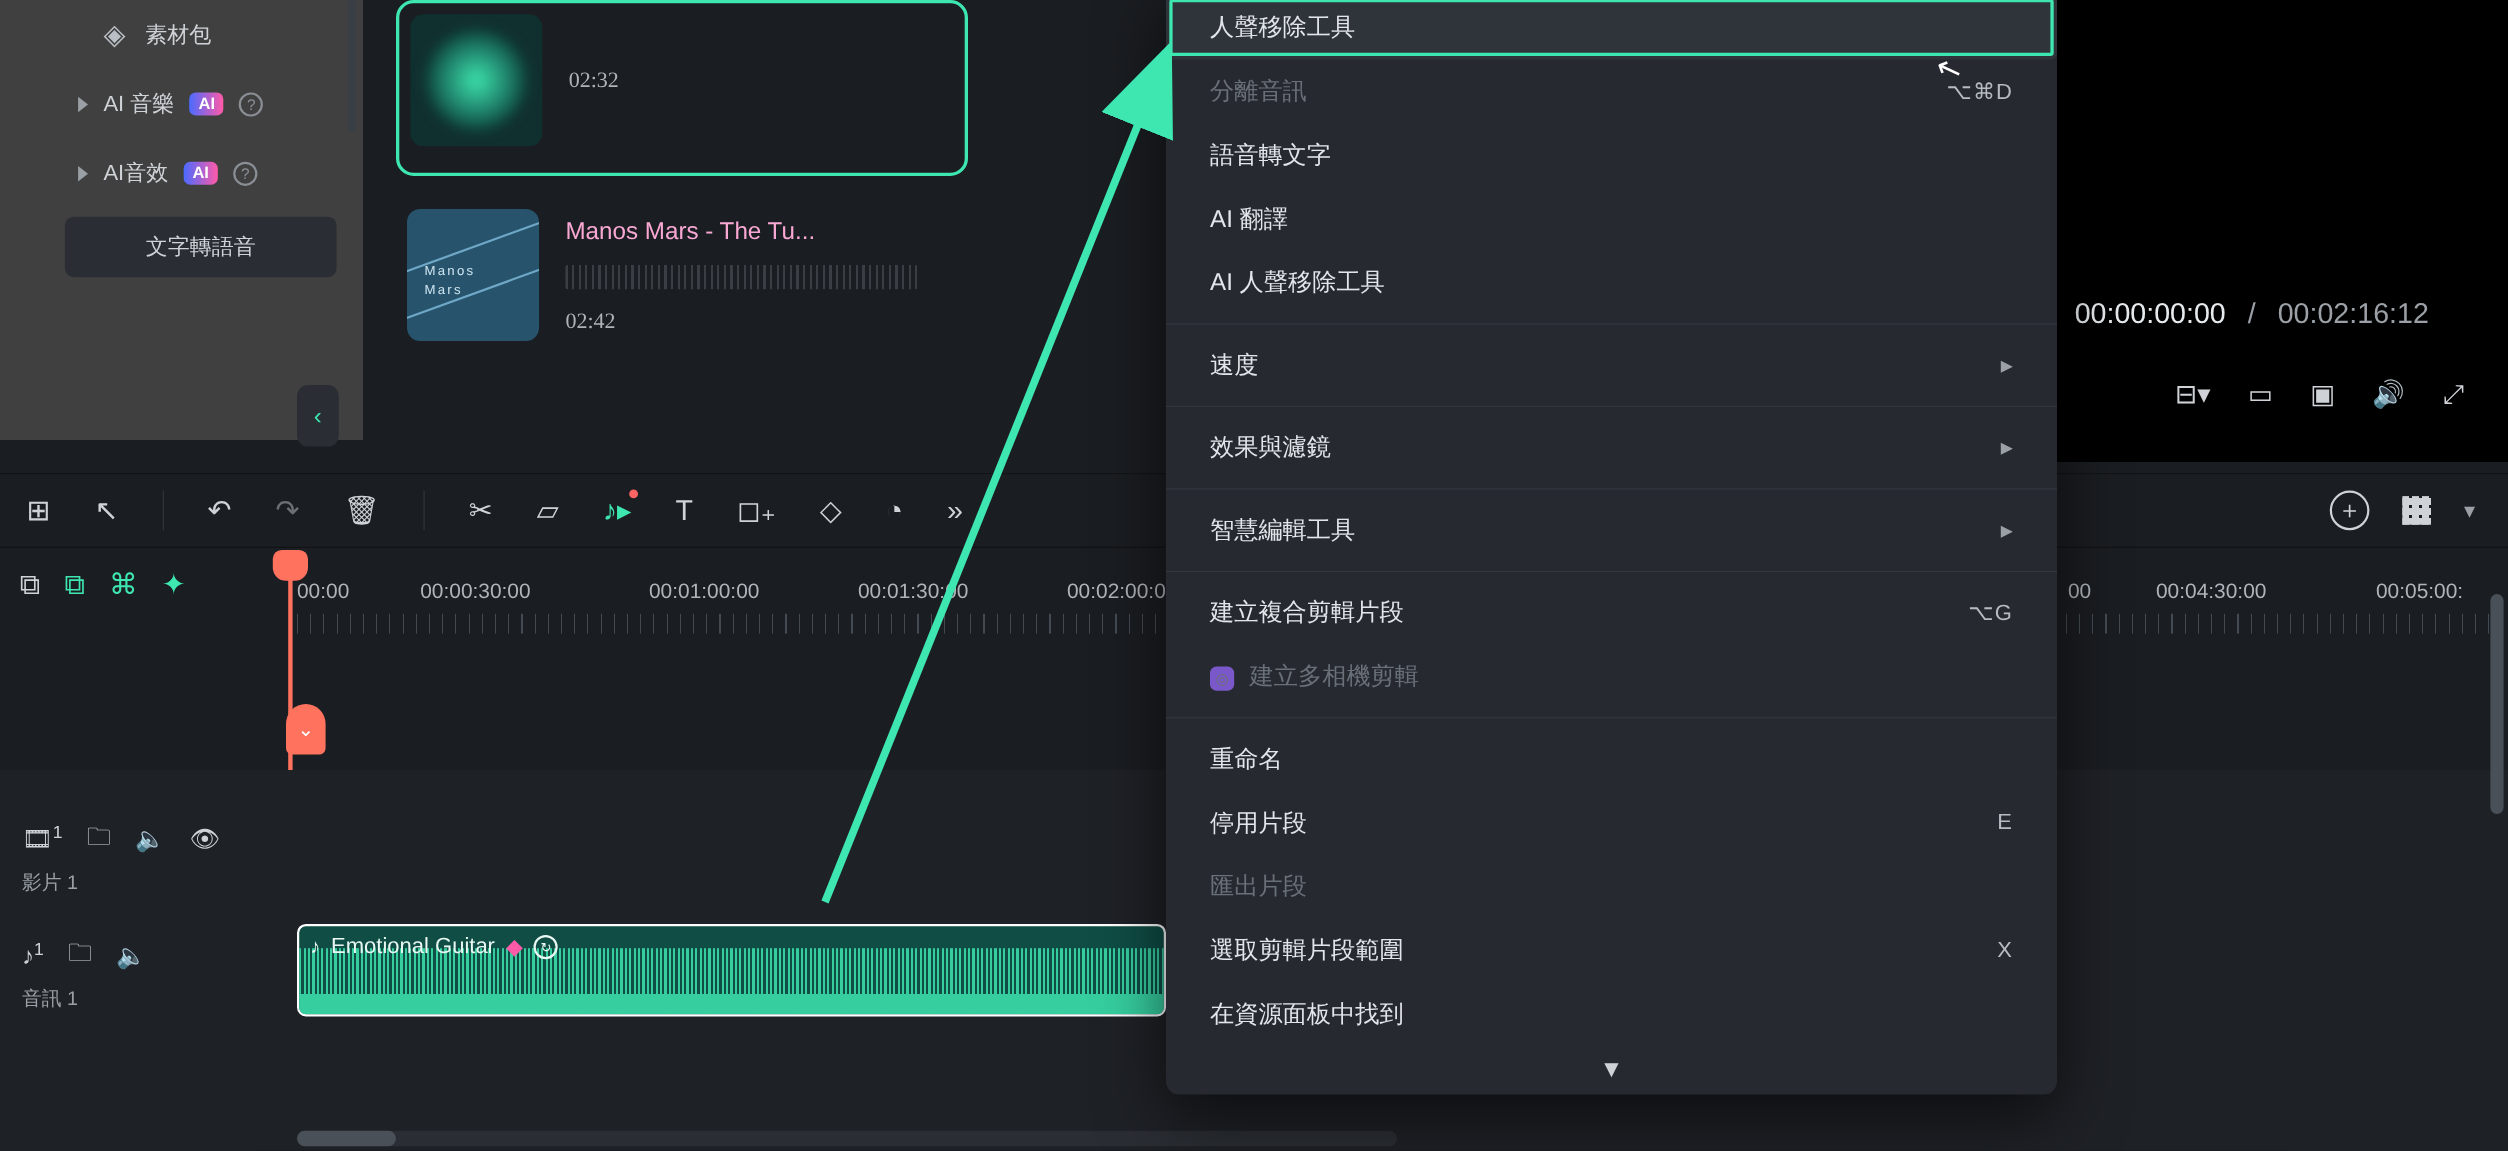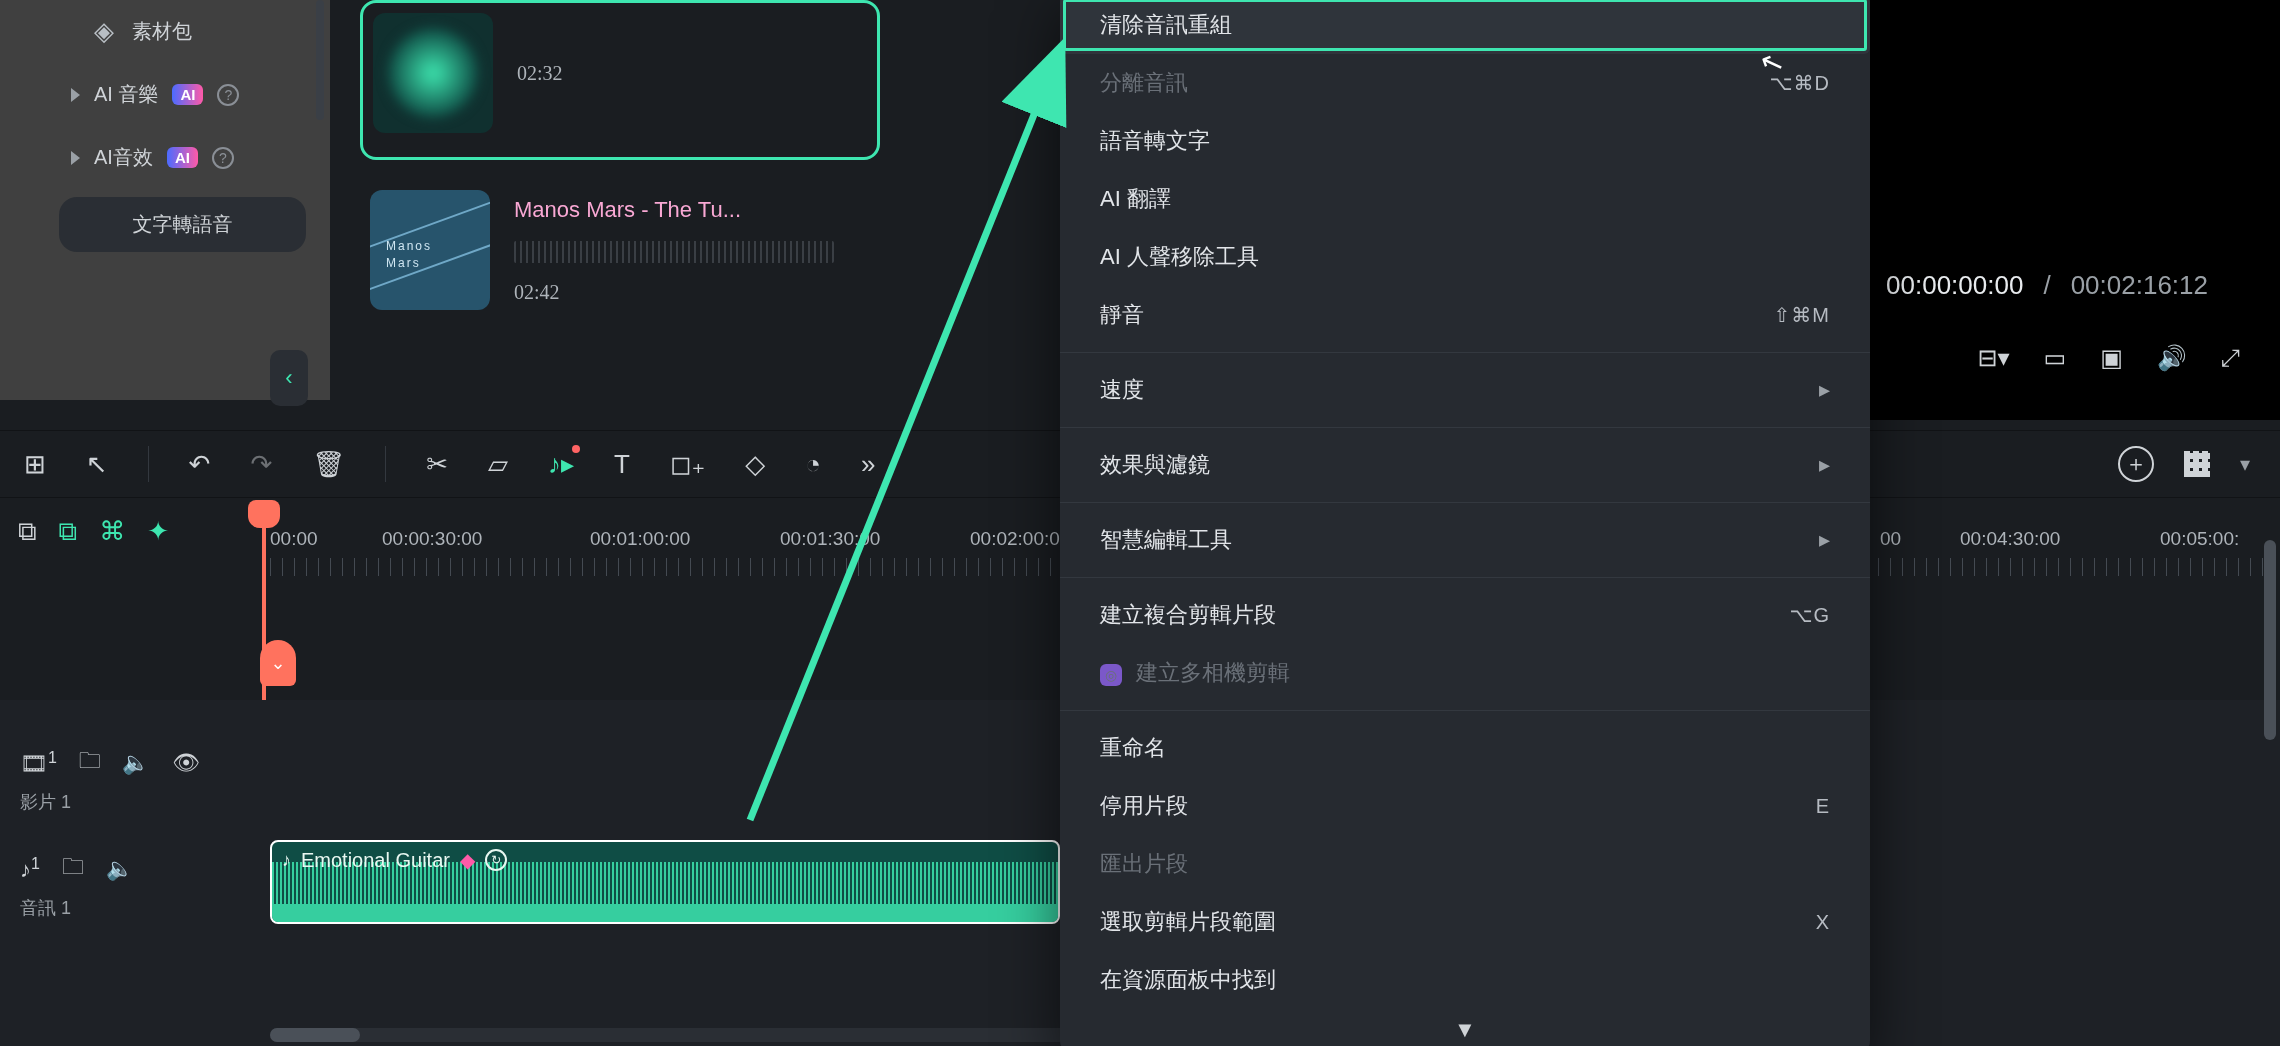--- a/index.html
+++ b/index.html
@@ -47,21 +47,21 @@
   background: linear-gradient(90deg,#4b6bff,#ff5aa8);
   color: #fff;
 }
 .help-icon {
   width: 22px; height: 22px; border-radius: 50%;
   border: 2px solid #8a8f96; color: #8a8f96;
   font-size: 14px; display: flex; align-items: center; justify-content: center;
 }
 .sidebar-btn {
   margin: 8px 24px; padding: 14px 28px;
-  background: #2a2e34; border-radius: 18px; color: #cfd3d7;
+  background: #2a2e34; border-radius: 8px; color: #cfd3d7;
   text-align: center;
 }
 .collapse-btn {
   position: absolute; left: 270px; top: 350px;
   width: 38px; height: 56px; background: #2a2e34;
   border-radius: 10px; display: flex; align-items: center; justify-content: center;
   color: #3ee6b0; font-size: 22px;
 }
 .sidebar-scroll {
   position: absolute; left: 316px; top: 0; width: 8px; height: 120px;
@@ -406,38 +406,34 @@
     </div>
     <div class="clip-wave"></div>
   </div>
 
   <div class="hscroll"></div>
 </div>
 <div class="vscroll"></div>
 
 <div class="ctx-menu">
   <div class="ctx-row hover highlight">
-    <span>清除音訊重組</span>
+    <span>人聲移除工具</span>
   </div>
   <div class="ctx-row disabled">
     <span>分離音訊</span>
     <span class="sc">⌥⌘D</span>
   </div>
   <div class="ctx-row">
     <span>語音轉文字</span>
   </div>
   <div class="ctx-row">
     <span>AI 翻譯</span>
   </div>
   <div class="ctx-row">
     <span>AI 人聲移除工具</span>
-  </div>
-  <div class="ctx-row">
-    <span>靜音</span>
-    <span class="sc">⇧⌘M</span>
   </div>
   <div class="ctx-sep"></div>
   <div class="ctx-row">
     <span>速度</span>
     <span class="sub">▸</span>
   </div>
   <div class="ctx-sep"></div>
   <div class="ctx-row">
     <span>效果與濾鏡</span>
     <span class="sub">▸</span>

